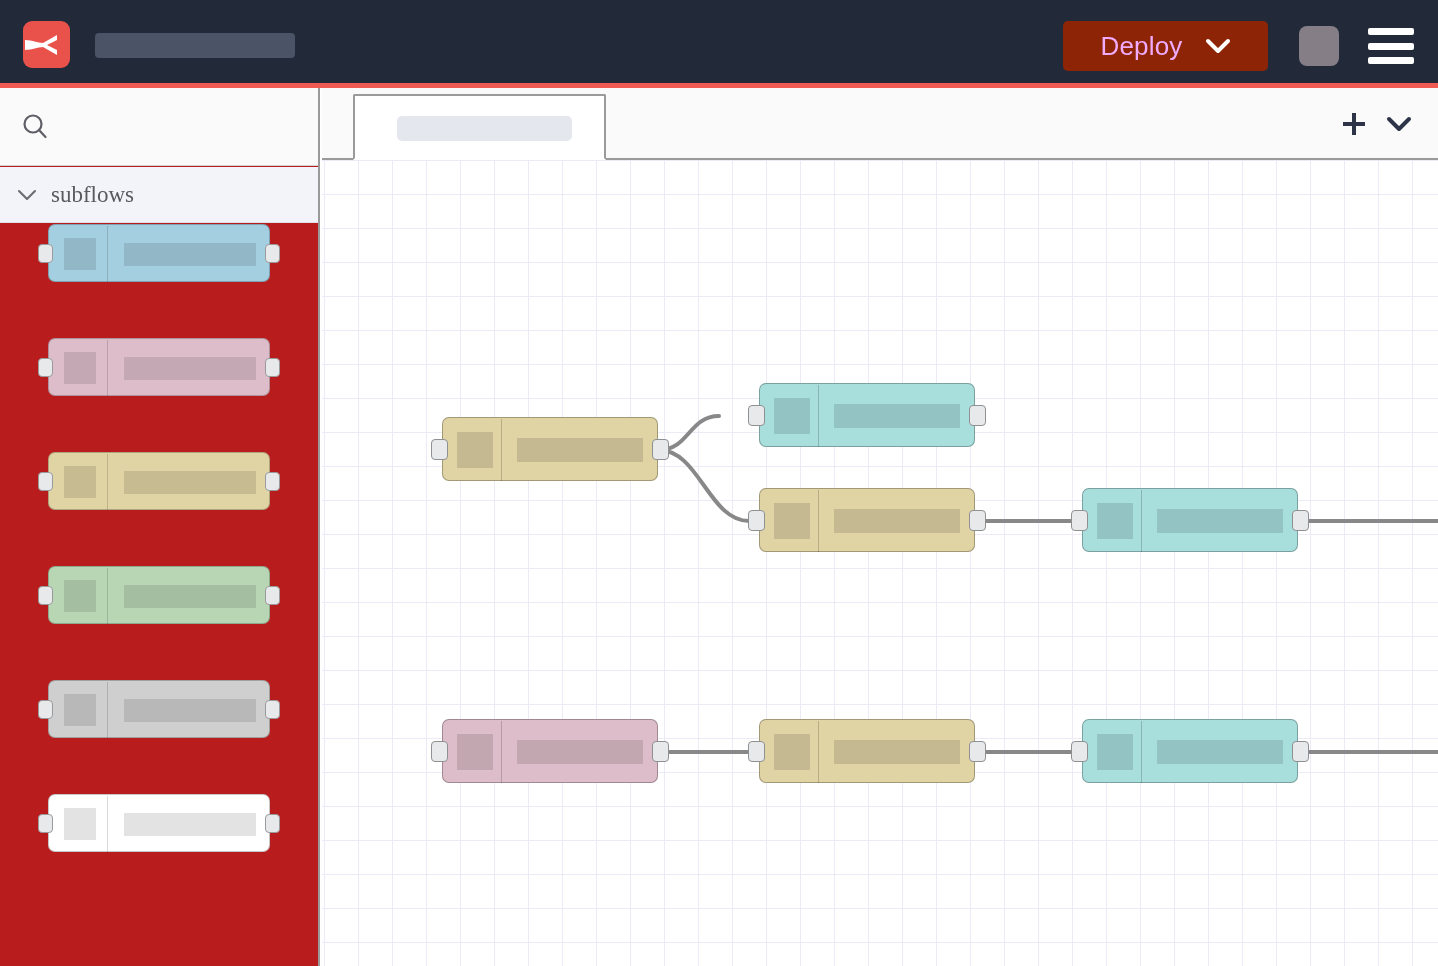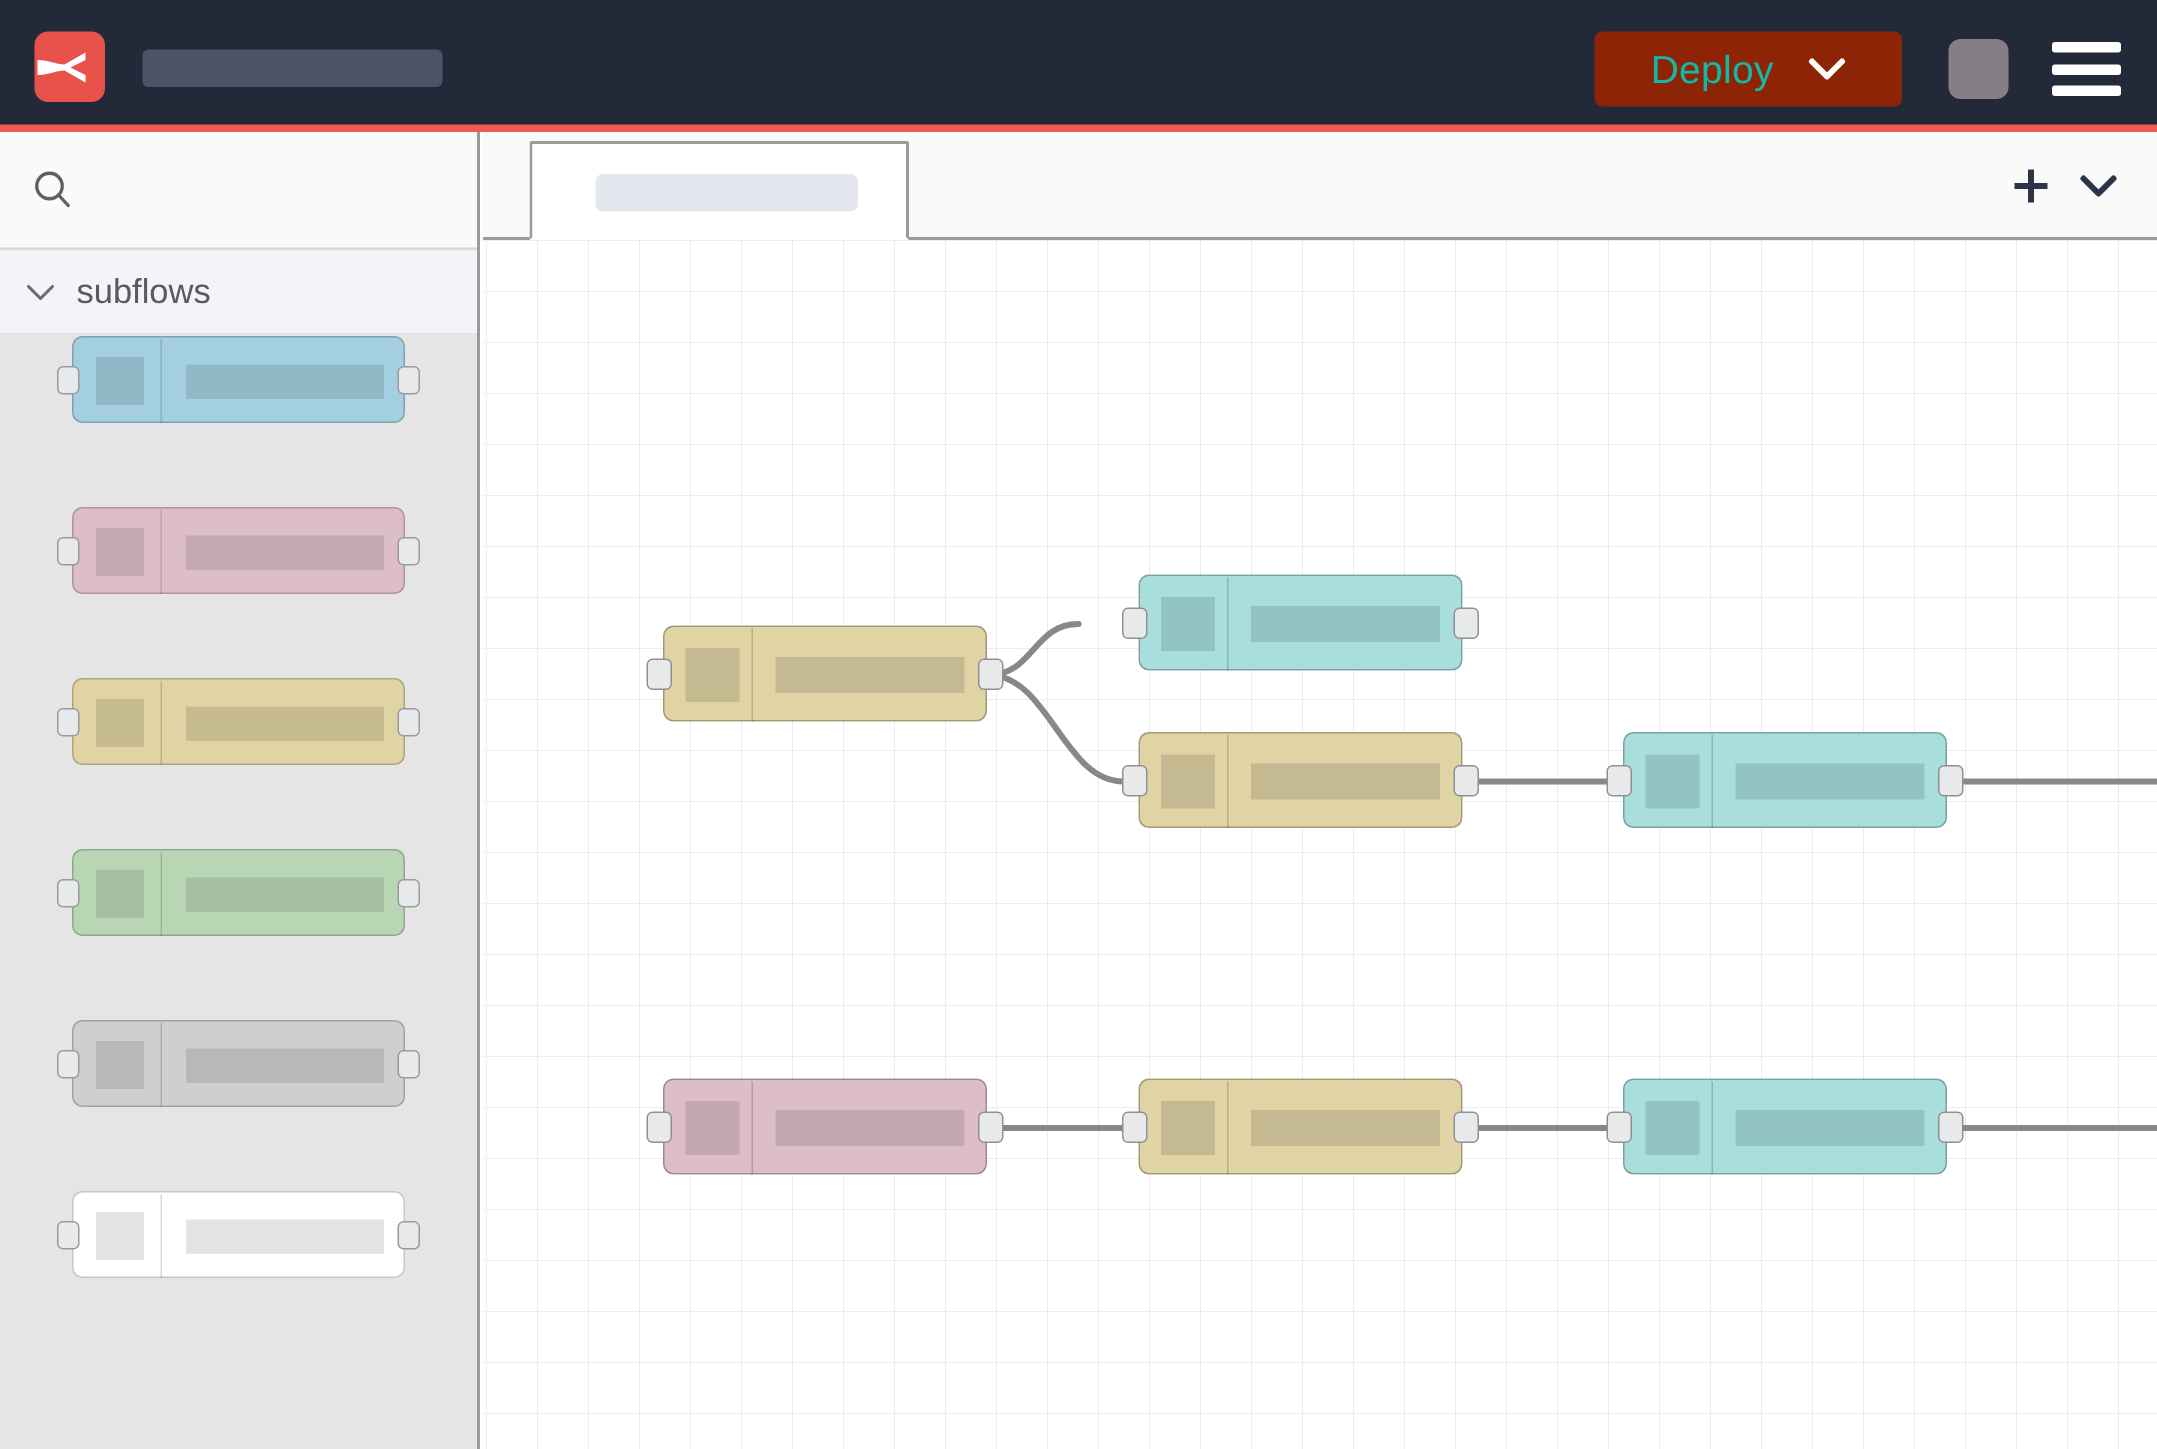--- a/index.html
+++ b/index.html
@@ -34,21 +34,21 @@
   #deploy-button {
     position: absolute; left: 1063px; top: 21px;
     width: 205px; height: 50px;
     background: #8e2406;
     border: none; border-radius: 5px;
     cursor: pointer;
     display: flex; align-items: center; justify-content: center;
     gap: 22px;
   }
   #deploy-label {
-    color: #14b8a6; font-size: 26px; font-weight: 400;
+    color: #f0abfc; font-size: 26px; font-weight: 400;
     letter-spacing: .2px;
   }
   #deploy-chevron { display: block; }
   #user-avatar {
     position: absolute; left: 1299px; top: 26px;
     width: 40px; height: 40px;
     border-radius: 8px;
     background: #857e86;
     cursor: pointer;
   }
@@ -60,23 +60,24 @@
   }
   #hamburger-menu span {
     display: block; height: 7px; width: 100%;
     background: #ffffff; border-radius: 2px;
   }
 
   
   #palette {
     position: absolute; left: 0; top: 88px;
     width: 320px; height: 878px;
-    background: #e5e5e5;
+    background: #b91c1c;
     border-right: 2px solid #9a9a9a;
     overflow: hidden;
+    font-family: Liberation Serif, serif;
   }
   #palette-search {
     position: absolute; left: 0; top: 0;
     width: 318px; height: 78px;
     background: #fafafa;
     border-bottom: 1px solid #d4d4d4;
     display: flex; align-items: center;
     padding-left: 20px;
     cursor: text;
   }

